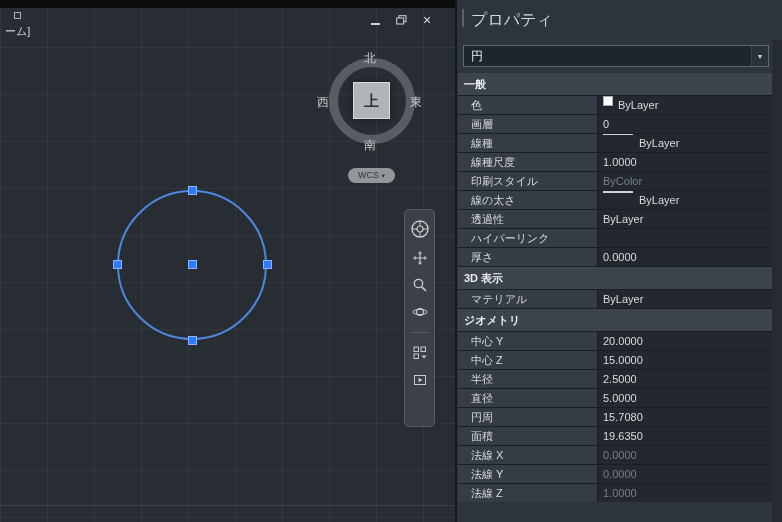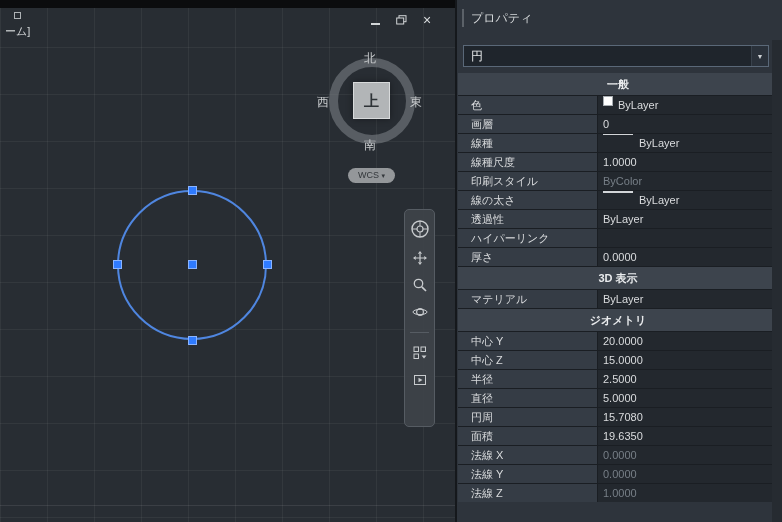--- a/index.html
+++ b/index.html
@@ -51,33 +51,33 @@
   .sel-circle{position:absolute;left:117px;top:190px;width:150px;height:150px;
     border:2px solid #4f86e0;border-radius:50%;}
   .grip{position:absolute;width:9px;height:9px;background:#2f7bff;border:1px solid #8ab4ff;}
   .g-c{left:188px;top:260px;} .g-n{left:188px;top:186px;} .g-s{left:188px;top:336px;}
   .g-w{left:113px;top:260px;} .g-e{left:263px;top:260px;}
 
   
   .panel{position:absolute;left:455px;top:0;width:327px;height:522px;background:#2e343c;}
   .panel-edge{position:absolute;left:0;top:0;width:2px;height:522px;background:#15181c;}
   .panel-grip{position:absolute;left:7px;top:9px;width:2px;height:18px;background:#5b6168;}
-  .panel-title{position:absolute;left:16px;top:10px;font-size:12px;color:#d7dadc;}
+  .panel-title{position:absolute;left:16px;top:10px;font-size:16px;color:#d7dadc;}
   .gutter{position:absolute;right:0;top:40px;width:10px;height:482px;background:#262b31;}
 
   .combo{position:absolute;left:8px;top:45px;width:306px;height:22px;background:#1f252c;
     border:1px solid #5a6878;display:flex;align-items:center;}
   .combo-value{flex:1;padding-left:7px;font-size:12px;color:#e6e8ea;}
   .combo-arrow{width:17px;height:100%;display:flex;align-items:center;justify-content:center;
     font-size:7px;color:#ced2d5;border-left:1px solid #39424c;background:#2a313a;}
 
   .rows{position:absolute;left:3px;top:73px;width:314px;display:flex;flex-direction:column;
     gap:1px;background:#1a1e23;}
   .psection{height:22px;line-height:22px;background:#3d444d;color:#e9ebed;font-size:11px;
-    font-weight:bold;padding-left:6px;text-align:center;}
+    font-weight:bold;padding-left:6px;}
   .prow{display:flex;height:18px;line-height:18px;font-size:11px;}
   .plabel{width:139px;background:#353c45;color:#dadcde;padding-left:13px;overflow:hidden;white-space:nowrap;}
   .pvalue{flex:1;background:#23282e;color:#dadcde;padding-left:5px;border-left:1px solid #1a1e23;
     display:flex;align-items:flex-start;overflow:hidden;white-space:nowrap;}
   .muted{color:#777f87;}
   .swatch{width:10px;height:10px;background:#ffffff;border:1px solid #a7adb2;margin-right:5px;flex:none;}
   .lsample{width:30px;height:0;border-top:1px solid #d2d5d8;margin-right:6px;flex:none;}
   .lsample.thick{border-top-width:2px;}
 </style>
 </head>

